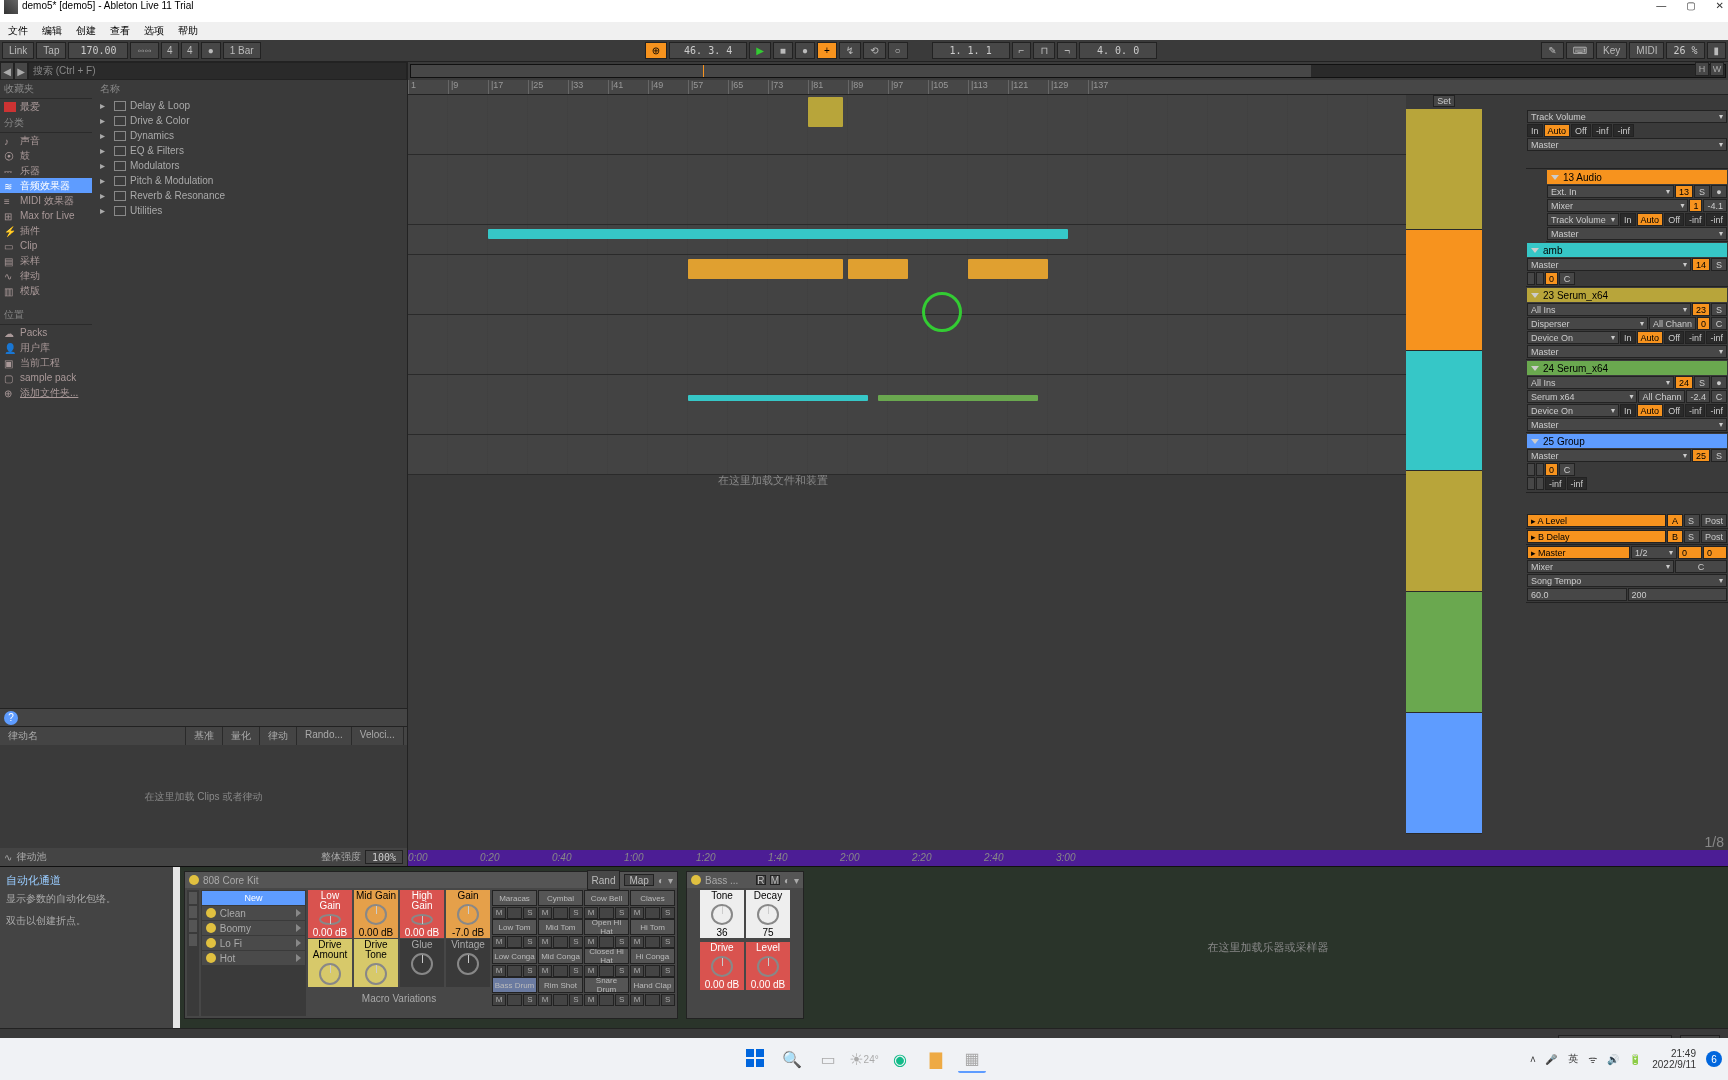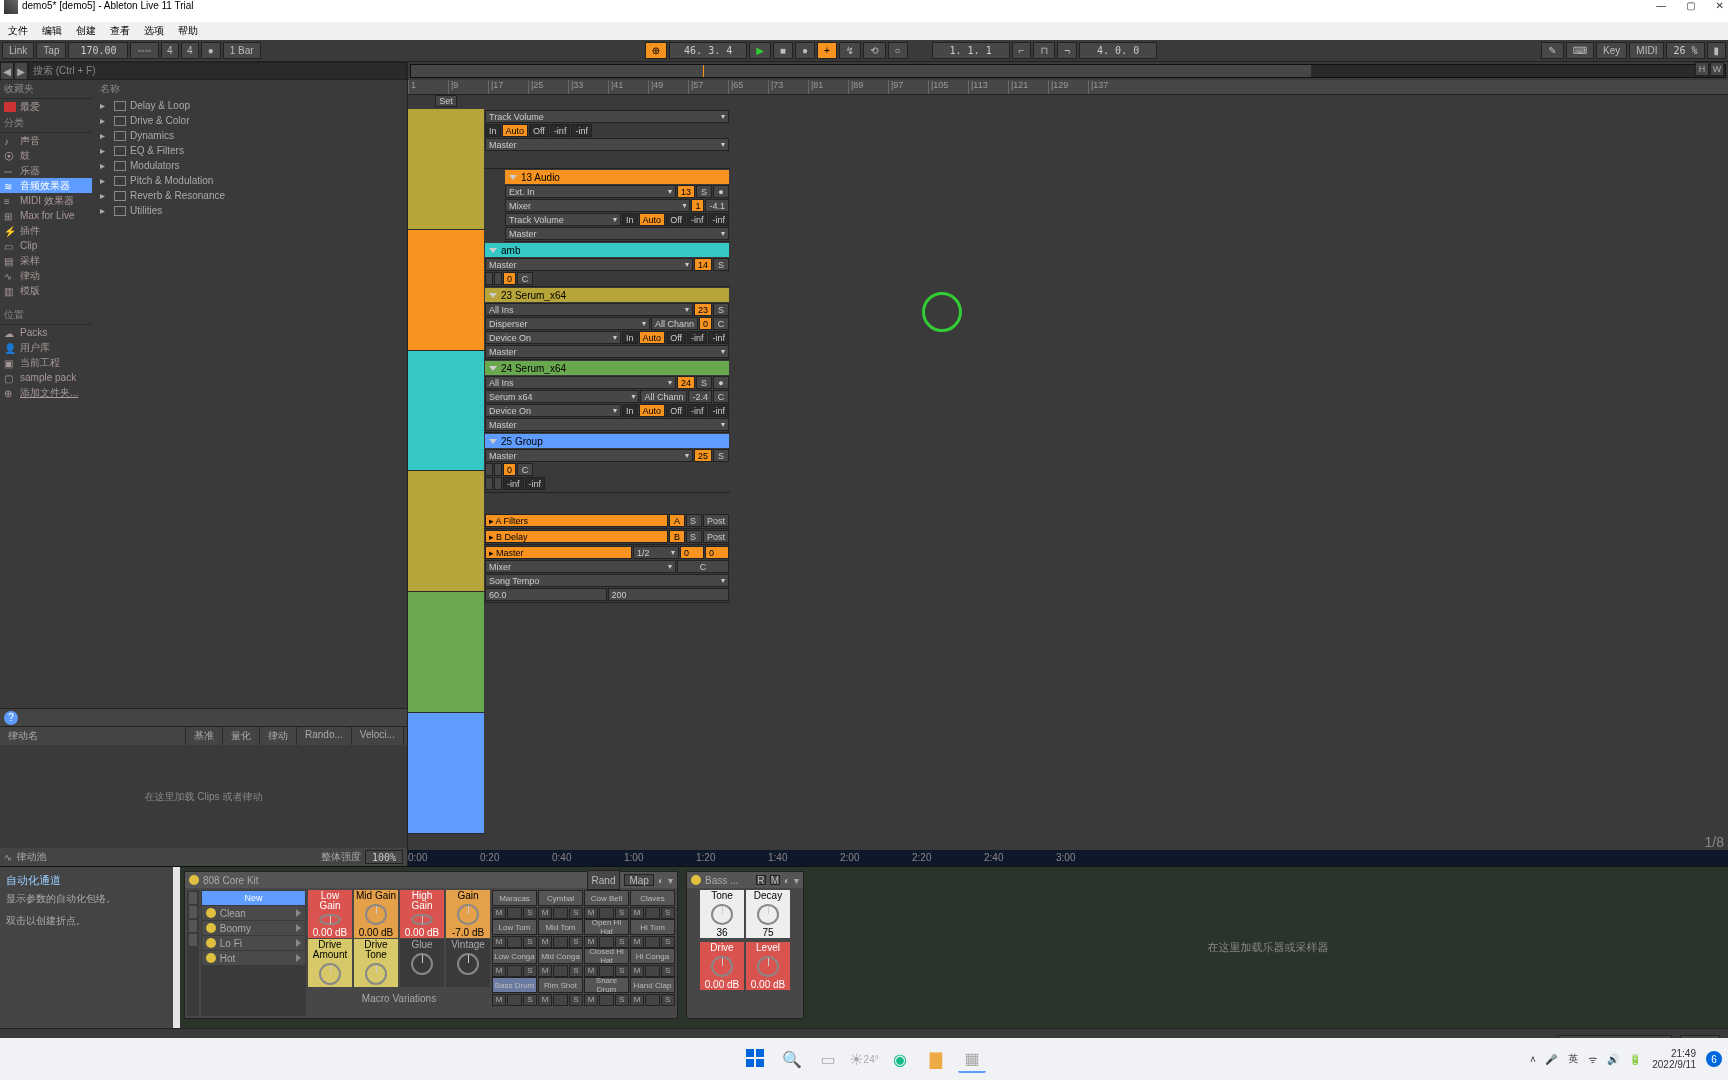--- a/index.html
+++ b/index.html
@@ -57,30 +57,30 @@
 .overview-play { position:absolute; left:292px; width:1px; height:100%; background:#f7931e; }
 .ruler { height:15px; background:#474747; display:flex; position:relative; border-bottom:1px solid #222; }
 .ruler .tick { position:absolute; top:0; height:100%; border-left:1px solid #666; padding-left:2px; color:#999; font-size:9px; }
 .tracks { flex:1; display:flex; overflow:hidden; position:relative; }
 .lane-area { flex:1; position:relative; background:#3a3a3a; overflow:hidden; }
 .lane { position:relative; border-bottom:1px solid #2a2a2a; background:#434343; }
 .lane::before { content:""; position:absolute; inset:0; background:repeating-linear-gradient(90deg,#434343 0 39px,#3a3a3a 39px 40px); opacity:0.3;}
 .clip { position:absolute; height:8px; border-radius:1px; }
 .headcol { width:76px; background:#3a3a3a; display:flex; flex-direction:column; }
 .headcell { border-bottom:1px solid #2a2a2a; background:#8a6a3a; flex:1; }
-.mixer { width:246px; background:#3a3a3a; display:flex; flex-direction:column; overflow:hidden; }
+.mixer { width:246px; background:#3a3a3a; display:flex; flex-direction:column; overflow:hidden;padding-left:44px; }
 .mstrip { border-bottom:1px solid #222; padding:1px; display:flex; flex-direction:column; gap:1px; }
 .mrow { display:flex; gap:1px; height:13px; }
 .mcell { background:#474747; border:1px solid #222; padding:0 3px; color:#ccc; font-size:9px; display:flex; align-items:center; overflow:hidden; white-space:nowrap; }
 .mcell.dd::after { content:"▾"; margin-left:auto; font-size:8px; }
 .mcell.orange { background:#f7931e; color:#000; }
 .mcell.dark { background:#2a2a2a; }
 .trkname { height:14px; display:flex; align-items:center; gap:4px; padding:0 4px; font-size:10px; }
 .arrow { width:0;height:0;border-left:4px solid transparent;border-right:4px solid transparent;border-top:5px solid #ccc; display:inline-block;}
-.time-ruler { height:16px; background:#0f172a; position:relative; color:#888; font-size:9px;}
+.time-ruler { height:16px; background:#4c1d95; position:relative; color:#888; font-size:9px;font-style:italic;}
 .time-ruler span { position:absolute; top:2px; }
 
 
 .devices { height:162px; background:#2a342a; display:flex; border-top:1px solid #111; }
 .autopanel { width:180px; background:#444; padding:6px; color:#aaa; font-size:11px; border-right:7px solid #e5e5e5; }
 .rack { background:#474747; margin:4px; border:1px solid #222; display:flex; flex-direction:column; height:148px; }
 .racktitle { height:16px; background:#555; display:flex; align-items:center; padding:0 4px; gap:4px; }
 .racktitle .dot { width:10px;height:10px;border-radius:50%;background:#e0c040; }
 .rackbody { flex:1; display:flex; padding:2px; gap:2px; overflow:hidden; }
 .chainbox { width:108px; background:#3a3a3a; display:flex; flex-direction:column; gap:1px; padding:1px;}
@@ -358,20 +358,45 @@
         <div class="tick" style="left: 440px;">|89</div>
         <div class="tick" style="left: 480px;">|97</div>
         <div class="tick" style="left: 520px;">|105</div>
         <div class="tick" style="left: 560px;">|113</div>
         <div class="tick" style="left: 600px;">|121</div>
         <div class="tick" style="left: 640px;">|129</div>
         <div class="tick" style="left: 680px;">|137</div>
       </div>
 
     <div class="tracks">
+      <div class="lane-area" id="lanes">
+        <div style="position:absolute;left:310px;top:378px;color:#888;font-size:11px">在这里加载文件和装置</div>
+      <div class="lane" style="height: 60px;">
+            <div class="clip" style="left: 400px; width: 20px; top: 2px; height: 30px; background: rgb(184, 165, 58);"></div>
+            <div class="clip" style="left: 405px; width: 20px; top: 2px; height: 30px; background: rgb(184, 165, 58);"></div>
+            <div class="clip" style="left: 410px; width: 20px; top: 2px; height: 30px; background: rgb(184, 165, 58);"></div>
+            <div class="clip" style="left: 415px; width: 20px; top: 2px; height: 30px; background: rgb(184, 165, 58);"></div>
+          </div>
+          <div class="lane" style="height: 70px;"></div>
+          <div class="lane" style="height: 30px;">
+            <div class="clip" style="left: 80px; width: 580px; top: 4px; height: 10px; background: rgb(54, 199, 199);"></div>
+          </div>
+          <div class="lane" style="height: 60px;">
+            <div class="clip" style="left: 280px; width: 120px; top: 4px; height: 20px; background: rgb(224, 160, 48);"></div>
+            <div class="clip" style="left: 395px; width: 40px; top: 4px; height: 20px; background: rgb(224, 160, 48);"></div>
+            <div class="clip" style="left: 440px; width: 60px; top: 4px; height: 20px; background: rgb(224, 160, 48);"></div>
+            <div class="clip" style="left: 560px; width: 80px; top: 4px; height: 20px; background: rgb(224, 160, 48);"></div>
+          </div>
+          <div class="lane" style="height: 60px;"></div>
+          <div class="lane" style="height: 60px;">
+            <div class="clip" style="left: 280px; width: 180px; top: 20px; height: 6px; background: rgb(54, 199, 199);"></div>
+            <div class="clip" style="left: 470px; width: 160px; top: 20px; height: 6px; background: rgb(106, 168, 79);"></div>
+          </div>
+          <div class="lane" style="height: 40px;"></div>
+        </div>
       <div class="headcol" id="headcol">
         <div style="height:14px;background:#3a3a3a;text-align:center">
            <span class="mcell" style="display:inline-flex;height:12px">Set</span>
         </div>
       <div class="headcell" style="height: 60px; background: rgb(184, 165, 58);"></div>
           <div class="headcell" style="height: 70px; background: rgb(247, 147, 30);"></div>
           <div class="headcell" style="height: 30px; background: rgb(54, 199, 199);"></div>
           <div class="headcell" style="height: 60px; background: rgb(184, 165, 58);"></div>
           <div class="headcell" style="height: 60px; background: rgb(106, 168, 79);"></div>
           <div class="headcell" style="height: 60px; background: rgb(94, 156, 255);"></div>
@@ -514,21 +539,21 @@
             <div class="mrow">
               <div class="mcell"></div>
               <div class="mcell"></div>
               <div class="mcell dark">-inf</div>
               <div class="mcell dark">-inf</div>
             </div>
           </div>
           <div style="height: 20px;"></div>
           <div class="mstrip">
             <div class="mrow">
-              <div class="mcell orange" style="flex:1">▸ A Filters</div>
+              <div class="mcell orange" style="flex:1">▸ A Level</div>
               <div class="mcell orange" style="width:16px;justify-content:center">A</div>
               <div class="mcell" style="width:16px">S</div>
               <div class="mcell">Post</div>
             </div>
           </div>
           <div class="mstrip">
             <div class="mrow">
               <div class="mcell orange" style="flex:1">▸ B Delay</div>
               <div class="mcell orange" style="width:16px;justify-content:center">B</div>
               <div class="mcell" style="width:16px">S</div>

